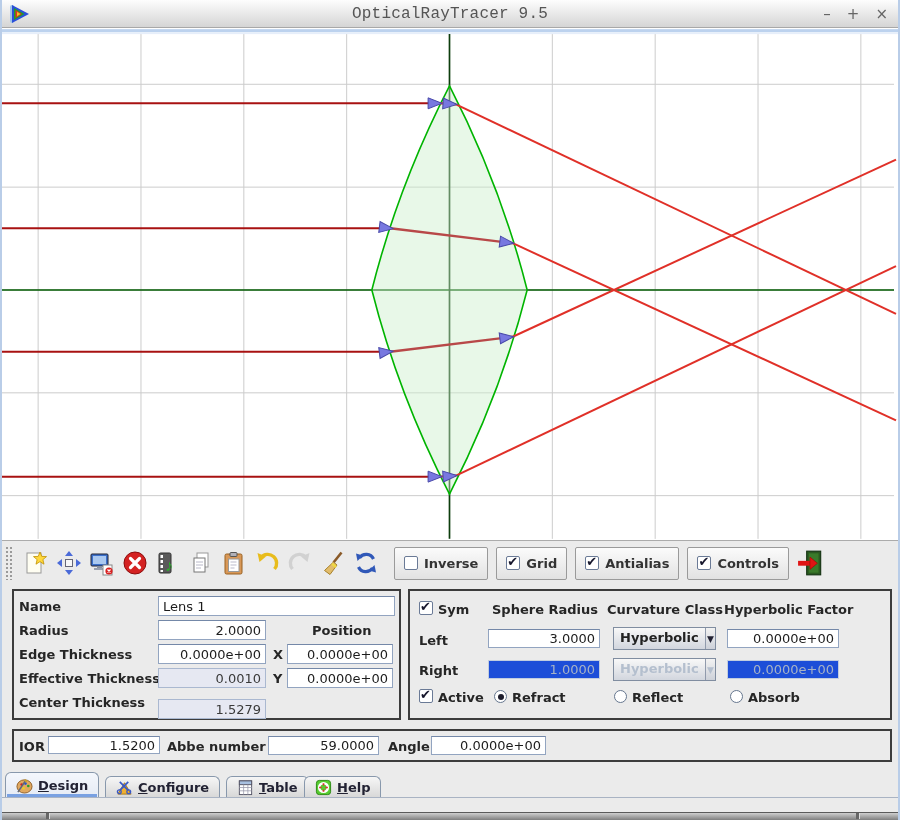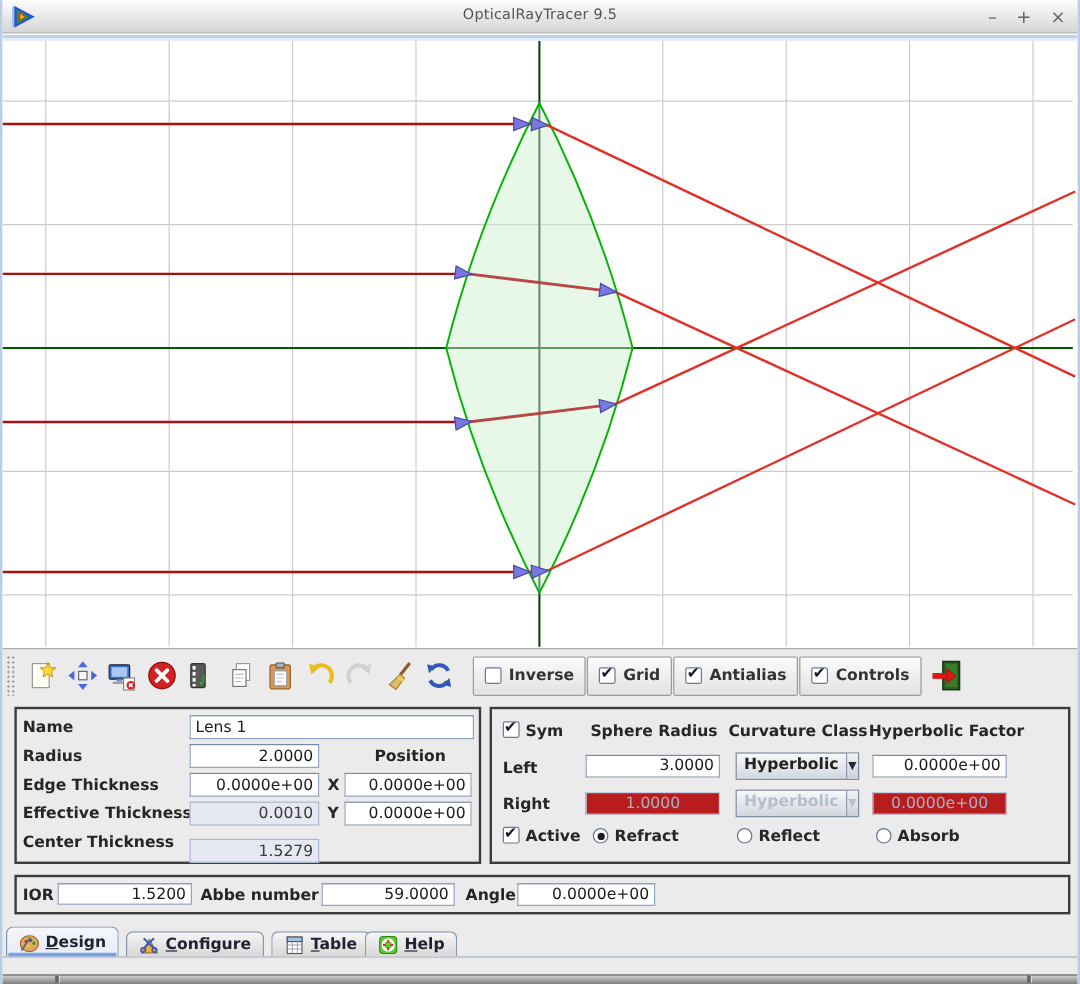--- a/index.html
+++ b/index.html
@@ -4,49 +4,49 @@
 <style>
   html,body{margin:0;padding:0;background:#444;}
   #win{position:relative;width:900px;height:820px;background:#ebebeb;overflow:hidden;
        font-family:"DejaVu Sans","Liberation Sans",sans-serif;
        border-left:2px solid #b9cde8;border-right:2px solid #b9cde8;box-sizing:border-box;}
   
   #titlebar{position:absolute;left:0;top:0;width:100%;height:28px;
     background:linear-gradient(#fdfdfd,#d5d5d5);border-bottom:1px solid #a8a8a8;box-sizing:border-box;}
   #titlebar .ticon{position:absolute;left:7px;top:3px;}
   #titlebar .ttl{position:absolute;left:0;right:0;top:5px;text-align:center;
-    font-size:12px;color:#555;letter-spacing:.2px;}
+    font-size:16px;color:#555;letter-spacing:.2px;font-family:Liberation Mono, monospace;}
   .winbtns{position:absolute;right:10px;top:4px;display:flex;gap:16px;}
   .winbtns span{font-size:15px;color:#666;cursor:default;line-height:20px;}
   
   #scene{position:absolute;left:0;top:28px;width:896px;height:512px;display:block;background:#fff;}
   
   #toolbar{position:absolute;left:0;top:540px;width:100%;height:45px;background:#ebebeb;
     border-top:1px solid #ababab;box-sizing:border-box;display:flex;align-items:center;padding-left:3px;}
   .grip{width:8px;height:34px;margin-right:8px;
     background-image:radial-gradient(#9a9a9a 1px,transparent 1.1px);background-size:4px 4px;}
   .tb{width:33px;height:33px;border:none;background:transparent;padding:2px;margin:0;border-radius:3px;}
   .tb svg{display:block;}
   .tb.dis{opacity:.5;filter:grayscale(1);}
-  .tgl{height:31px;display:flex;align-items:center;gap:6px;padding:0 9px;margin-left:1px;
+  .tgl{height:31px;display:flex;align-items:center;gap:6px;padding:0 9px;margin-left:8px;
     background:linear-gradient(#fbfbfb,#e2e2e2);border:1px solid #9a9a9a;border-radius:2px;}
   .tgl .lb{font-weight:bold;font-size:13px;color:#333;}
   .cb{width:14px;height:14px;background:#fff;border:1px solid #6a7a96;border-radius:2px;
     position:relative;display:inline-block;box-sizing:border-box;}
   .cb.on::after{content:"✔";position:absolute;left:0px;top:-3px;font-size:13px;font-weight:bold;color:#16162c;}
   #exitbtn{margin-left:6px;}
   
   .panel{position:absolute;border:2px solid #3c3c3c;background:#ebebeb;box-sizing:border-box;}
   .lbl{position:absolute;font-size:13px;font-weight:bold;color:#262626;white-space:nowrap;}
   .inp{position:absolute;border:1px solid #92a4c0;border-top-color:#7488a8;background:#fff;
     font-family:"DejaVu Sans","Liberation Sans",sans-serif;font-size:13px;color:#1c1c1c;
     padding:0 4px;box-sizing:border-box;outline:none;}
   .num{text-align:right;}
   .inp.gray{background:#e6e8f2;border-color:#aab8d0;color:#3a3a3a;}
-  .inp.off{background:#b91c1c;border-color:#c2cddf;color:#a6b2c6;text-align:center;}
+  .inp.off{background:#1d4ed8;border-color:#c2cddf;color:#a6b2c6;}
   .radio{position:absolute;width:13px;height:13px;border-radius:50%;background:#fff;
     border:1px solid #66778f;box-sizing:border-box;}
   .radio.on::after{content:"";position:absolute;left:2.5px;top:2.5px;width:6px;height:6px;border-radius:50%;background:#1c1c2c;}
   .dd{position:absolute;display:flex;border:1px solid #808da0;background:linear-gradient(#f8f8f8,#d2d6de);
     box-sizing:border-box;align-items:stretch;}
   .dd .t{flex:1;font-size:13px;font-weight:bold;color:#222;padding:2px 6px 0 6px;white-space:nowrap;}
   .dd .a{width:21px;border-left:1px solid #909aac;display:flex;align-items:center;justify-content:center;
     font-size:9px;color:#223;background:linear-gradient(#f2f2f2,#cdd1d9);}
   .dd.off .t,.dd.off .a{color:#b4bfce;}
   .chk{position:absolute;}

